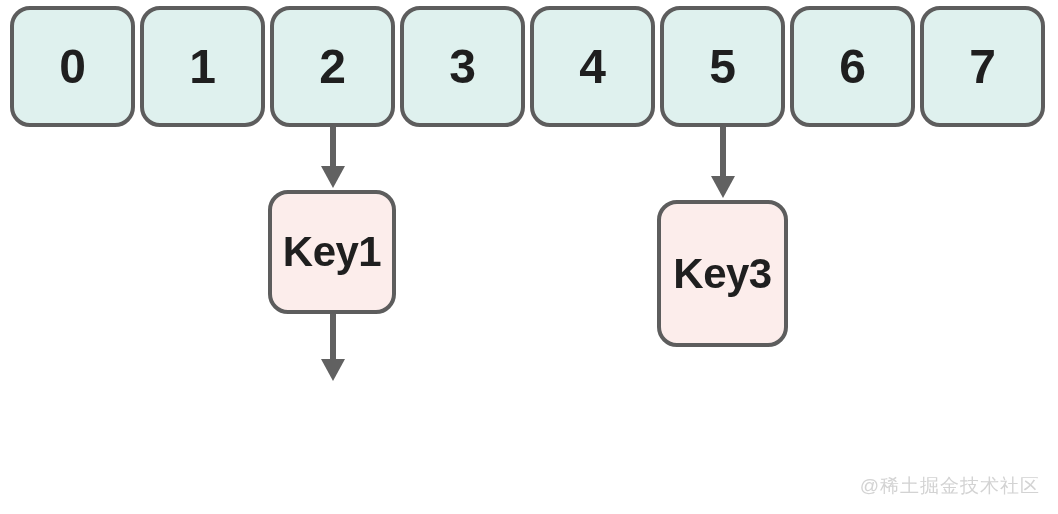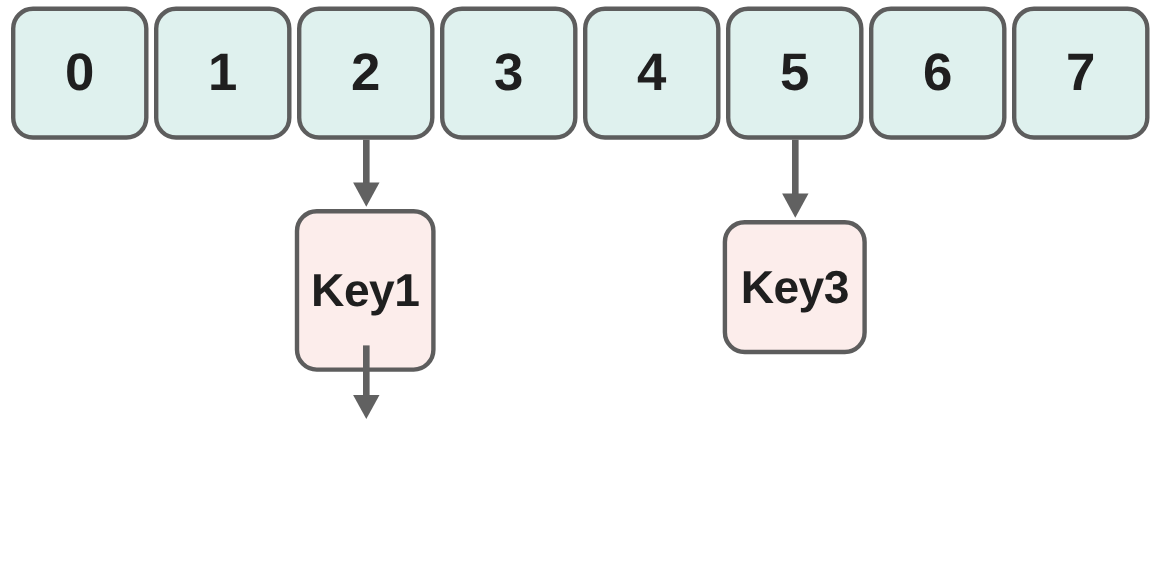--- a/index.html
+++ b/index.html
@@ -33,35 +33,35 @@
     align-items: center;
     justify-content: center;
     font-size: 48px;
     font-weight: bold;
     color: var(--text, #1f1f1f);
   }
   .key-node {
     position: absolute;
     box-sizing: border-box;
     width: 128px;
-    height: 148px;
+    height: 124px;
     background: var(--key-fill, #fcedeb);
     border: 4px solid var(--node-border, #5d5d5d);
     border-radius: 20px;
     display: flex;
     align-items: center;
     justify-content: center;
     font-size: 42px;
     font-weight: bold;
     color: var(--text, #1f1f1f);
     letter-spacing: -0.5px;
   }
   .key1 { left: 268px; top: 190px; }
   .key2 { left: 268px; top: 383px; height: 121px; }
-  .key3 { left: 657px; top: 200px; width: 131px; height: 122px; }
+  .key3 { left: 657px; top: 200px; width: 131px; height: 147px; }
   .arrow-line {
     position: absolute;
     width: 6px;
     background: var(--arrow, #616161);
   }
   .arrow-head {
     position: absolute;
     width: 0;
     height: 0;
     border-left: 12px solid transparent;
@@ -107,14 +107,15 @@
 
   <div class="arrow-line a2-line"></div>
   <div class="arrow-head a2-head"></div>
 
 
   <div class="arrow-line a3-line"></div>
   <div class="arrow-head a3-head"></div>
 
   <div class="key-node key3">Key3</div>
 
+  <div class="watermark">@稀土掘金技术社区</div>
 
 </div>
 
 </body></html>

